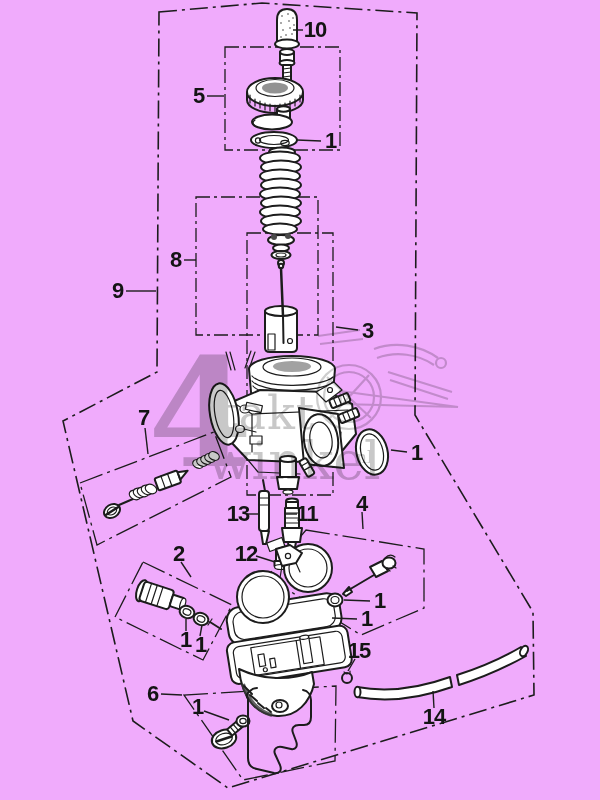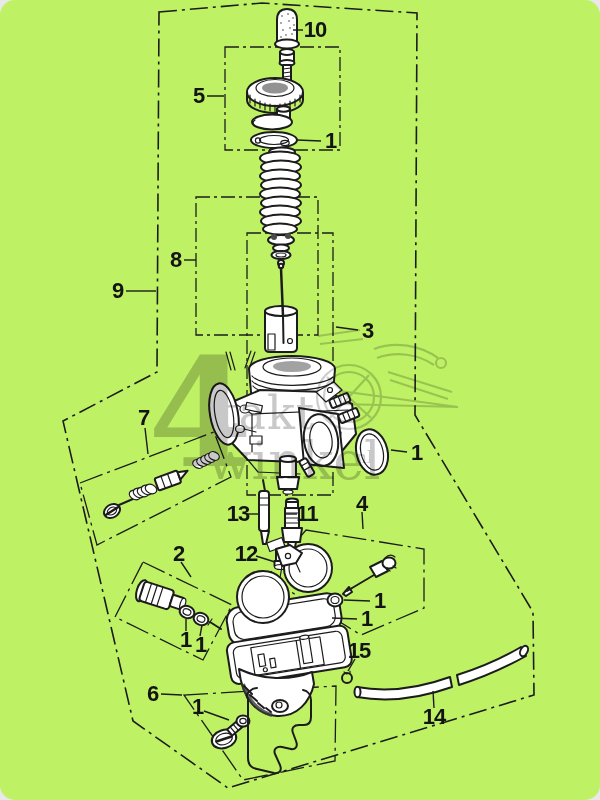--- a/index.html
+++ b/index.html
@@ -1,17 +1,17 @@
 <!DOCTYPE html>
 <html><head>
 <meta charset="utf-8">
 <style>
   html,body{margin:0;padding:0;background:#e8e8e8;}
-  .page{width:600px;height:800px;background:#bef264;position:relative;overflow:hidden;
-        font-family:"Liberation Sans",sans-serif;border-radius:15px;}
+  .page{width:600px;height:800px;background:#f0abfc;position:relative;overflow:hidden;
+        font-family:"Liberation Sans",sans-serif;}
   svg{position:absolute;left:0;top:0;}
   .ink{stroke:#1c1c1c;fill:none;stroke-width:2;stroke-linecap:round;stroke-linejoin:round;}
   .fillw{fill:#ffffff;stroke:#1c1c1c;stroke-width:2;stroke-linecap:round;stroke-linejoin:round;}
   .thin{stroke-width:1.2;}
   .w25{stroke-width:2.5;}
   .dk{fill:#4a4a4a;stroke:none;}
   .dd{fill:none;stroke:#1c1c1c;stroke-width:1.3;stroke-dasharray:14 4 3 4;}
   .dd2{fill:none;stroke:#1c1c1c;stroke-width:1.3;stroke-dasharray:24 5 3 5;}
   .outerb{fill:none;stroke:#1c1c1c;stroke-width:1.6;stroke-dasharray:18 5 3 5;}
   .lead{stroke:#1c1c1c;stroke-width:1.4;fill:none;}

